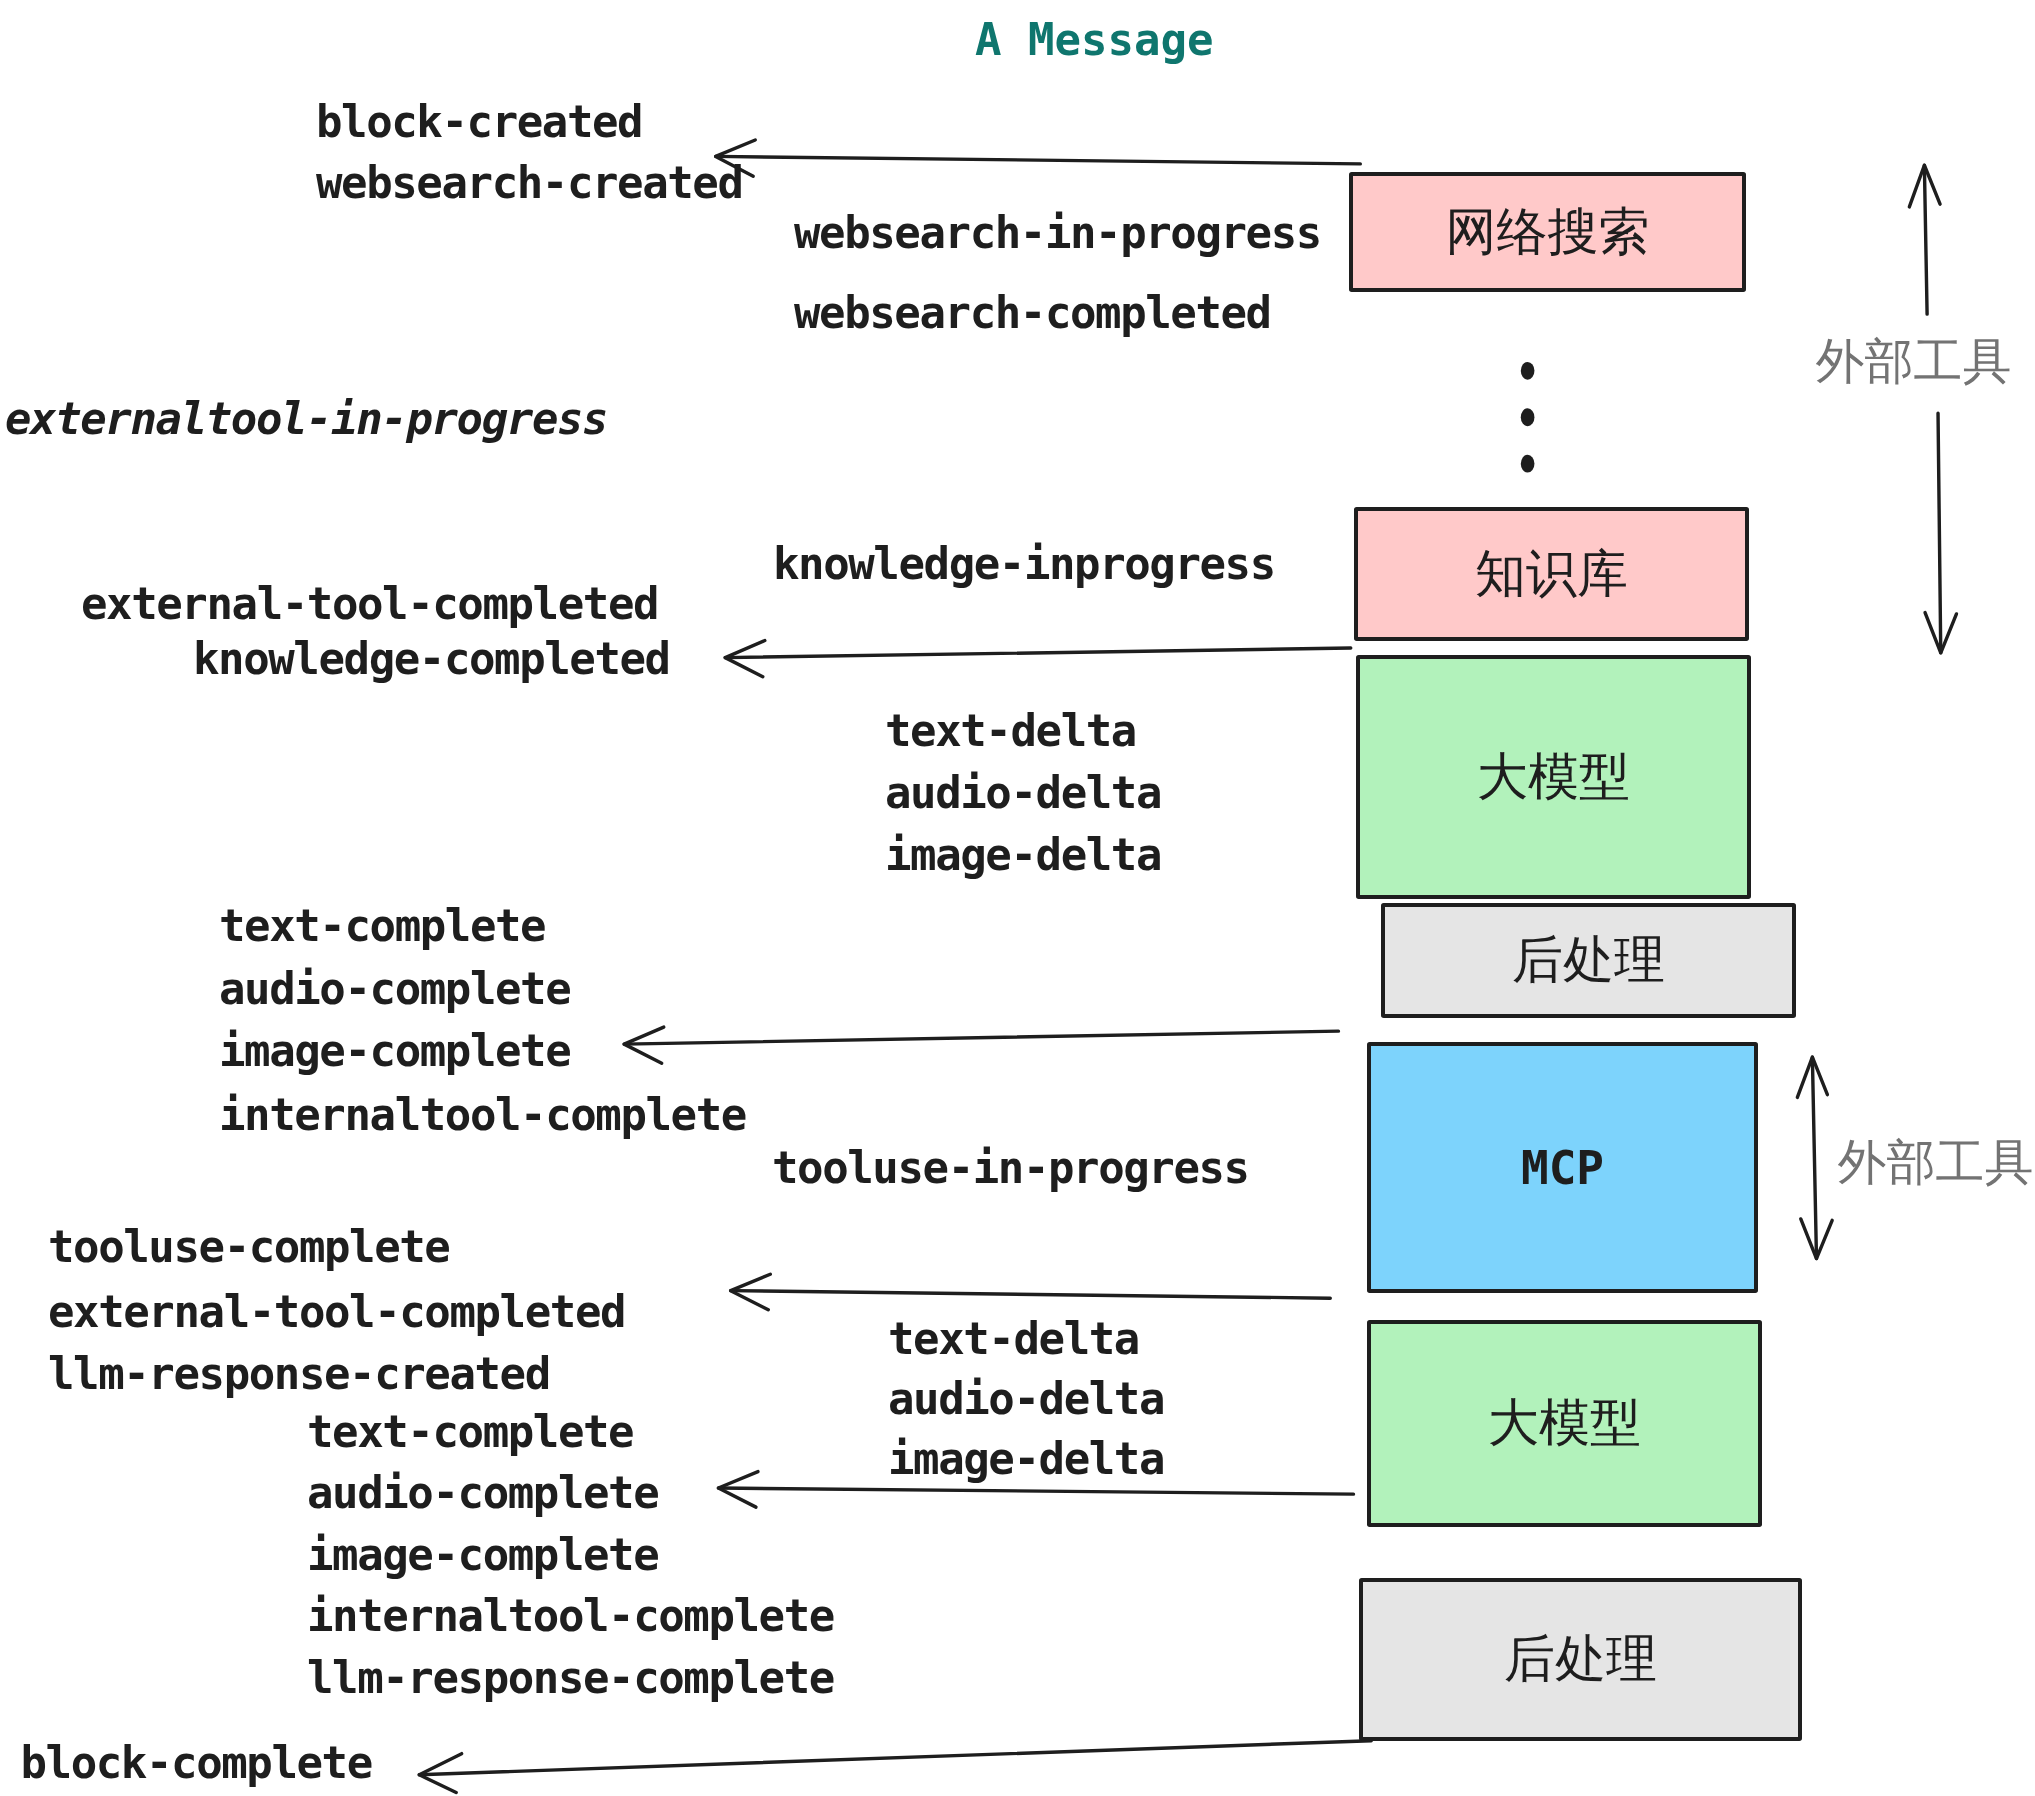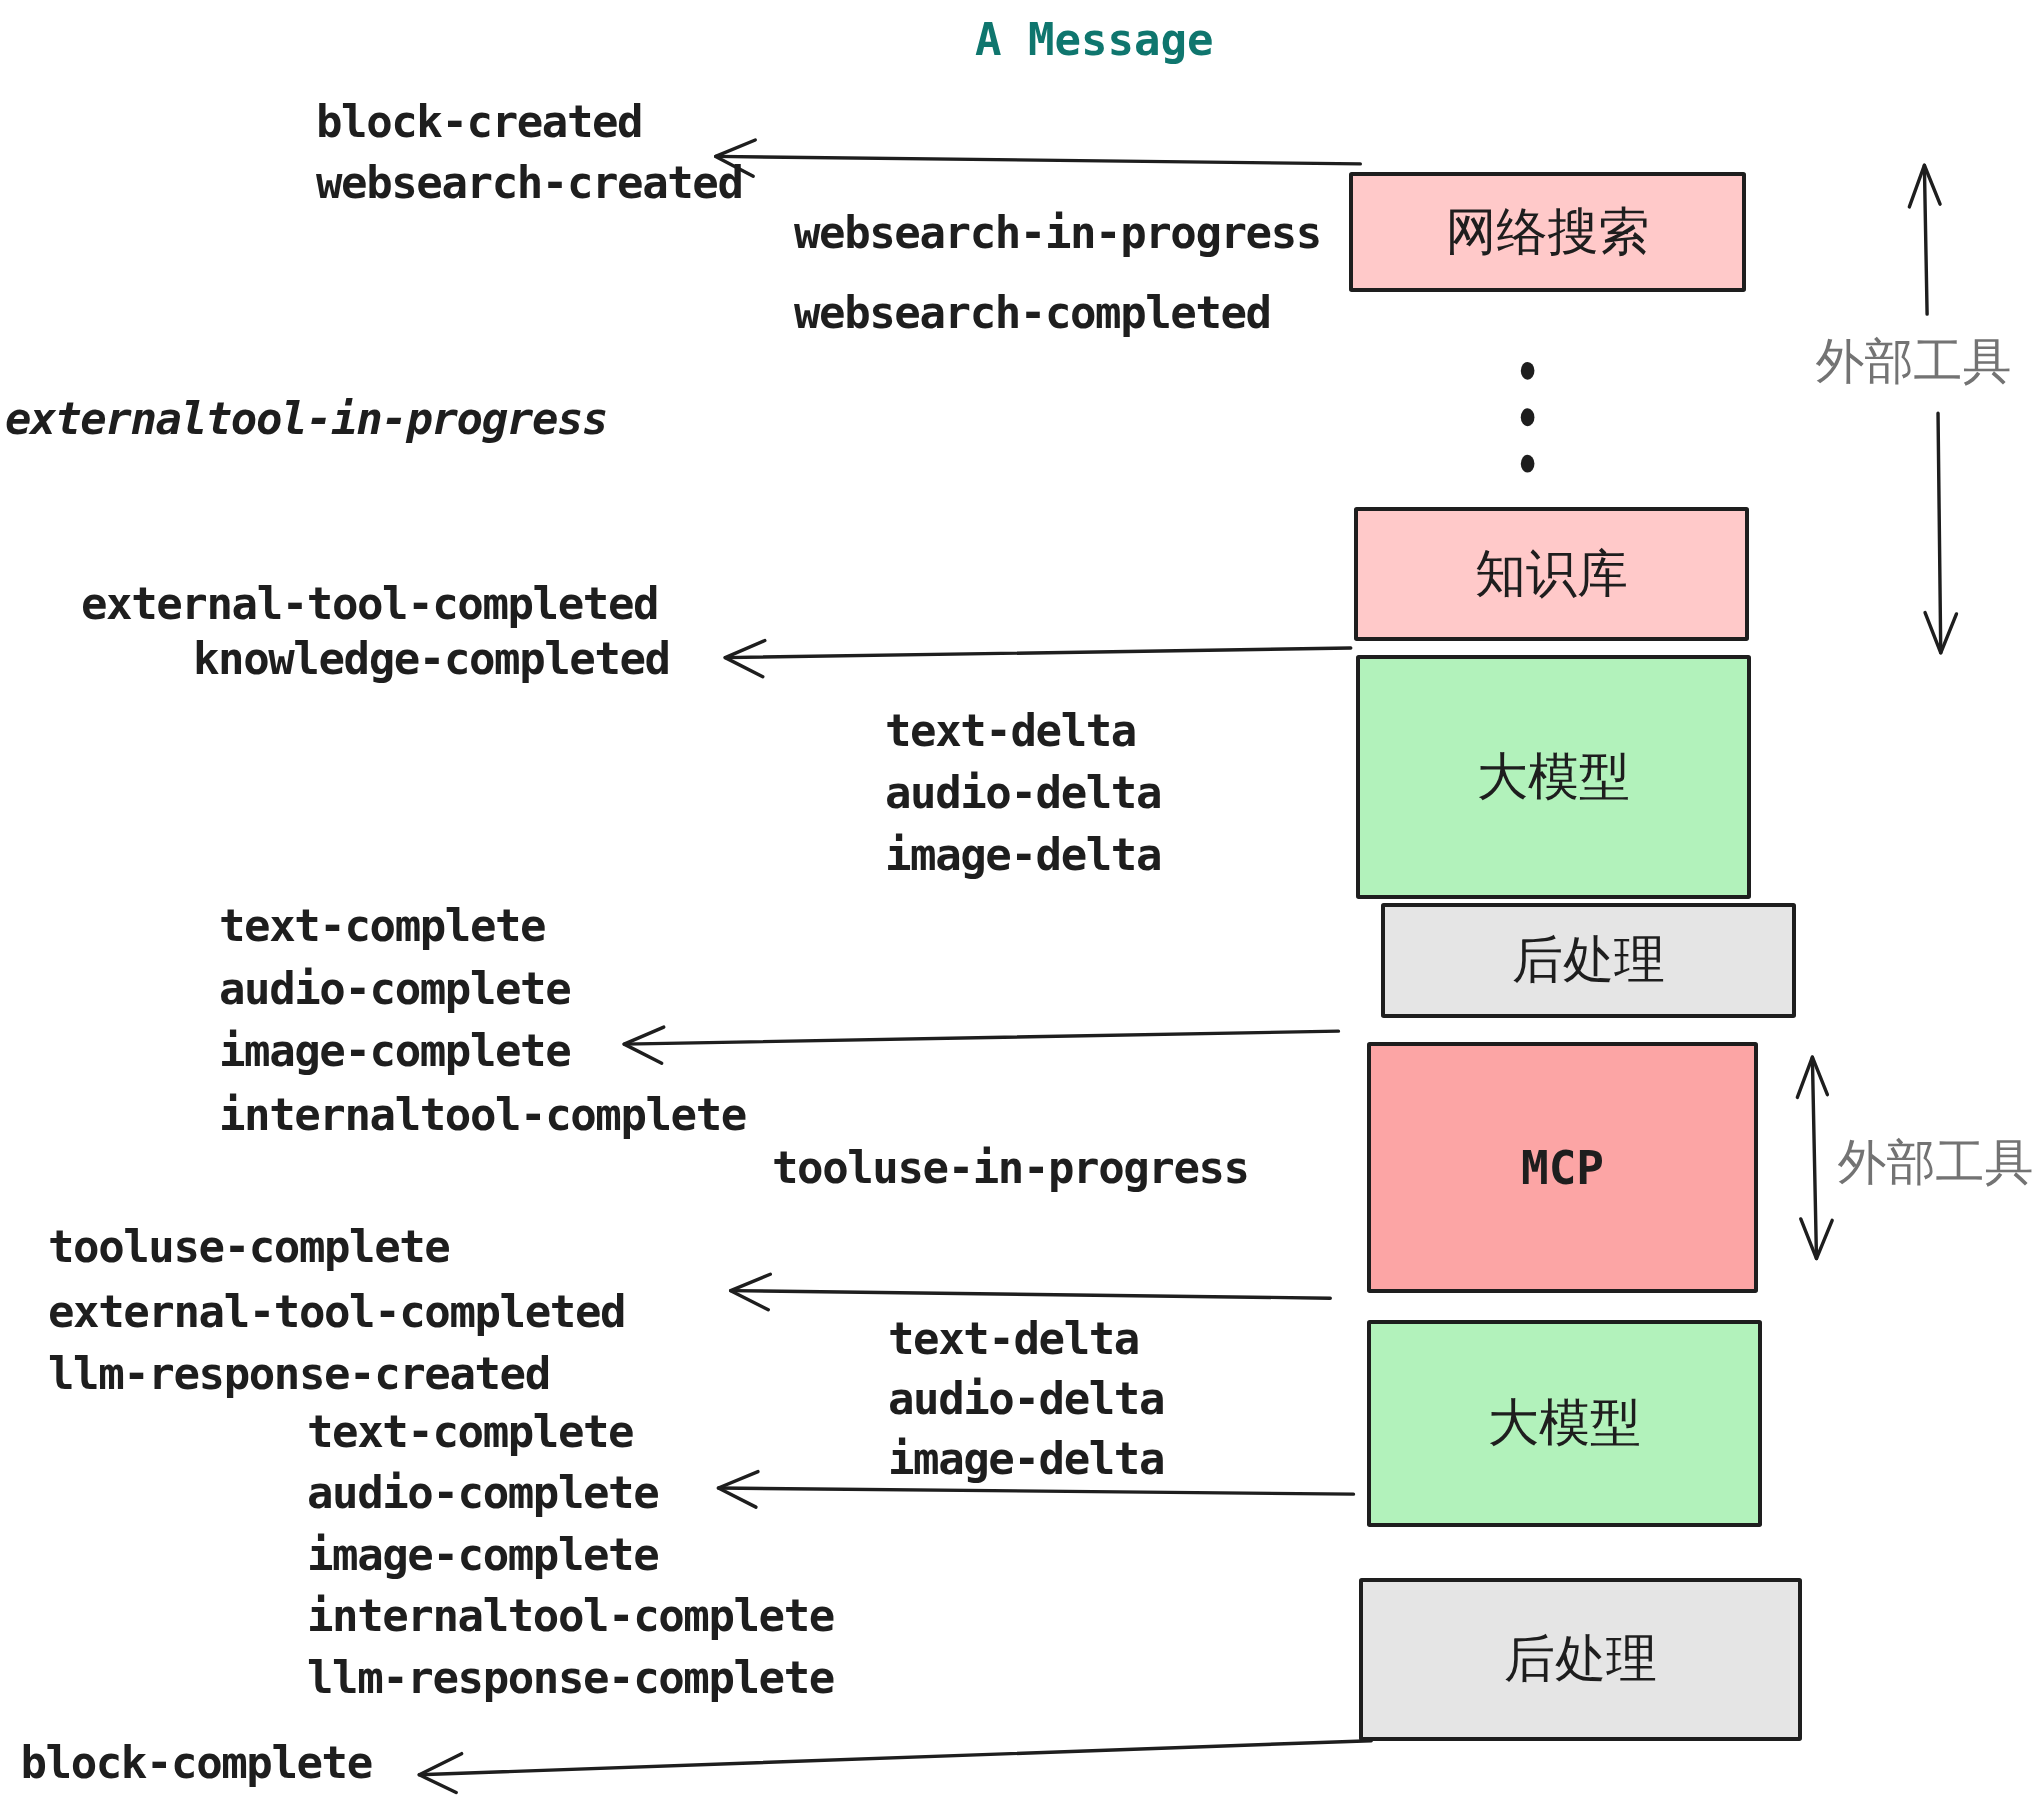--- a/index.html
+++ b/index.html
@@ -7,21 +7,21 @@
           font-family:"DejaVu Sans Mono", monospace;color:#1e1e1e;}
   .event{position:absolute;font:700 44px "DejaVu Sans Mono", monospace;color:#1e1e1e;
          white-space:nowrap;line-height:1;letter-spacing:-1.4px;}
   .title{position:absolute;font:700 44px "DejaVu Sans Mono", monospace;color:#0f766e;
          white-space:nowrap;line-height:1;}
   .box{position:absolute;box-sizing:border-box;border:4.8px solid #1e1e1e;border-radius:2.7px;
        display:flex;align-items:center;justify-content:center;
        font:500 51px "DejaVu Sans", sans-serif;color:#1e1e1e;}
   .box.pink{background:#ffc9c9;}
   .box.green{background:#b2f2bb;}
-  .box.yellow{background:#fca5a5;}
+  .box.yellow{background:#7dd3fc;}
   .box.white{background:#e5e5e5;}
   .box.mono{font:700 46px "DejaVu Sans Mono", monospace;}
   .side-label{position:absolute;font:500 49px "DejaVu Sans", sans-serif;color:#737373;
               white-space:nowrap;line-height:1;background:#ffffff;padding:2.7px 1.4px;}
   svg.layer{position:absolute;left:0;top:0;}
   svg.layer path{stroke:#1e1e1e;stroke-width:5;fill:none;stroke-linecap:round;stroke-linejoin:round;}
   svg.layer ellipse{fill:#1e1e1e;stroke:none;}
 </style>
 </head>
 <body>
@@ -105,20 +105,21 @@
   </div>
 
   <div class="side-label" style="left:1814px;top:334px;">外部工具</div>
   <div class="side-label" style="left:1836px;top:1135px;">外部工具</div>
 
   <div class="event" style="left:316px;top:100px;">block-created</div>
   <div class="event" style="left:316px;top:161px;">websearch-created</div>
   <div class="event" style="left:794px;top:211px;">websearch-in-progress</div>
   <div class="event" style="left:794px;top:291px;">websearch-completed</div>
   <div class="event" style="left:5px;top:397px;font-style:italic;">externaltool-in-progress</div>
+  <div class="event" style="left:773px;top:542px;">knowledge-inprogress</div>
   <div class="event" style="left:81px;top:582px;">external-tool-completed</div>
   <div class="event" style="left:193px;top:637px;">knowledge-completed</div>
   <div class="event" style="left:885px;top:709px;">text-delta</div>
   <div class="event" style="left:885px;top:771px;">audio-delta</div>
   <div class="event" style="left:885px;top:833px;">image-delta</div>
   <div class="event" style="left:219px;top:904px;">text-complete</div>
   <div class="event" style="left:219px;top:967px;">audio-complete</div>
   <div class="event" style="left:219px;top:1029px;">image-complete</div>
   <div class="event" style="left:219px;top:1093px;">internaltool-complete</div>
   <div class="event" style="left:772px;top:1146px;">tooluse-in-progress</div>

